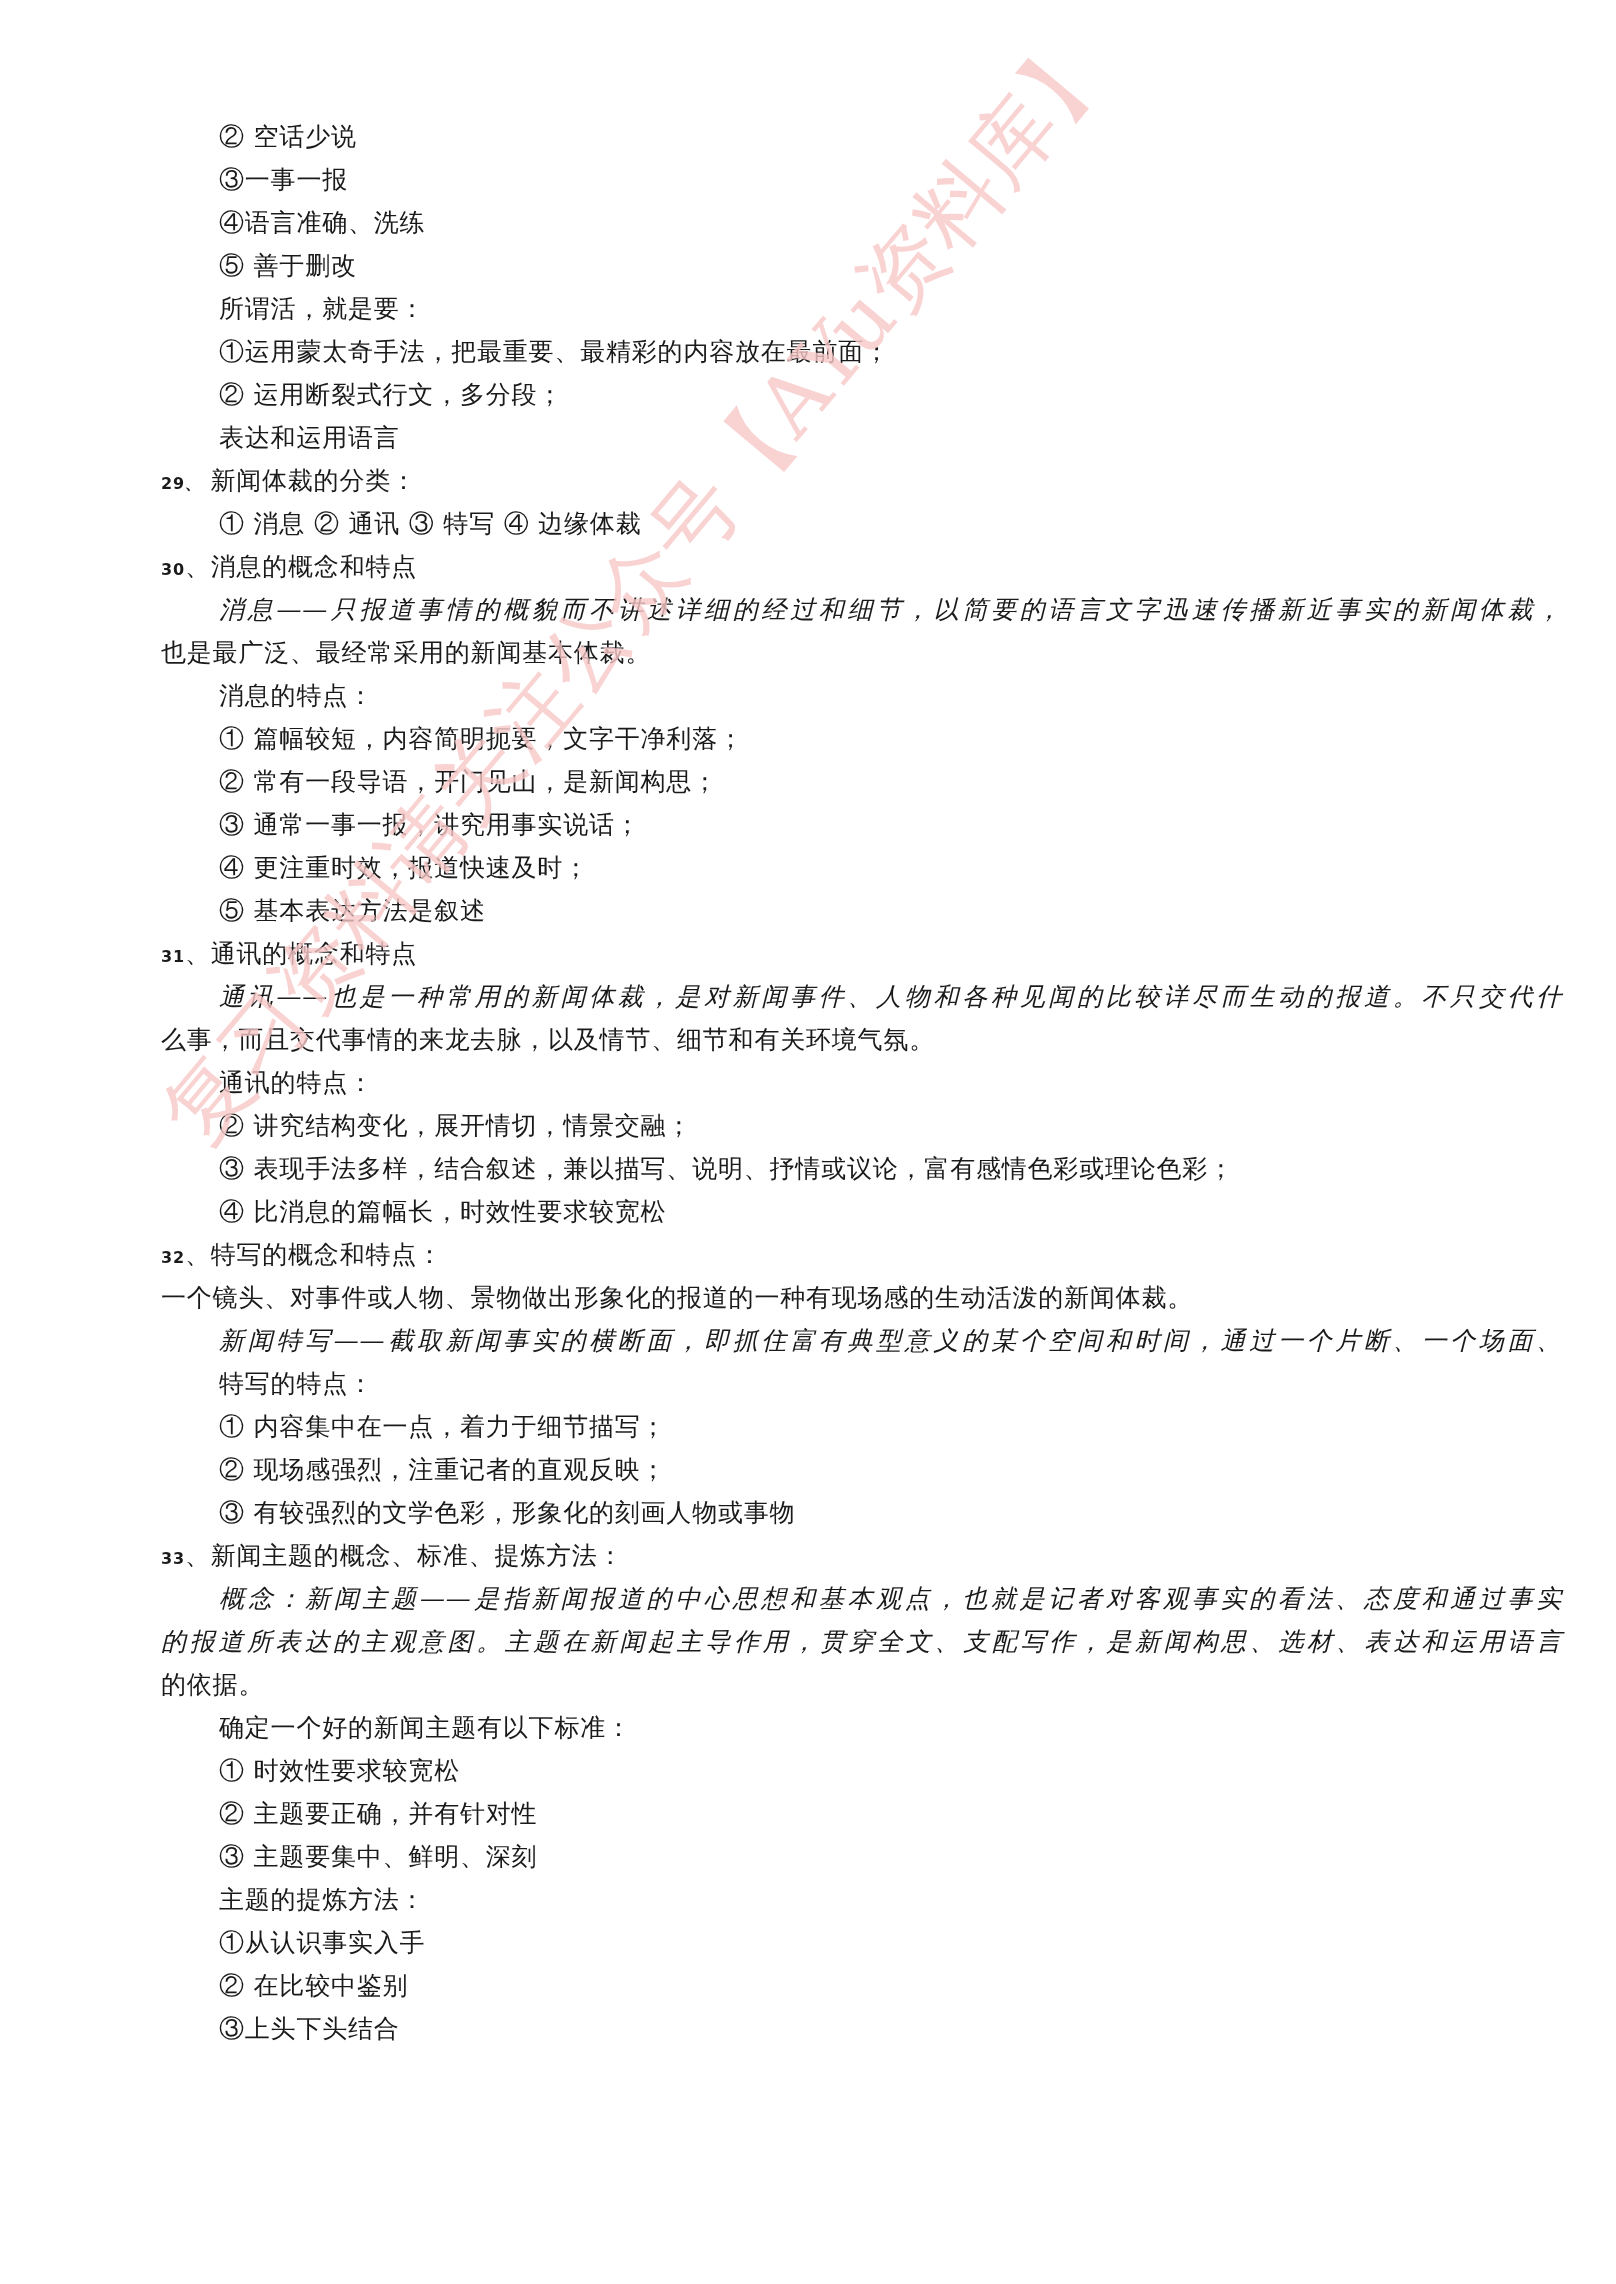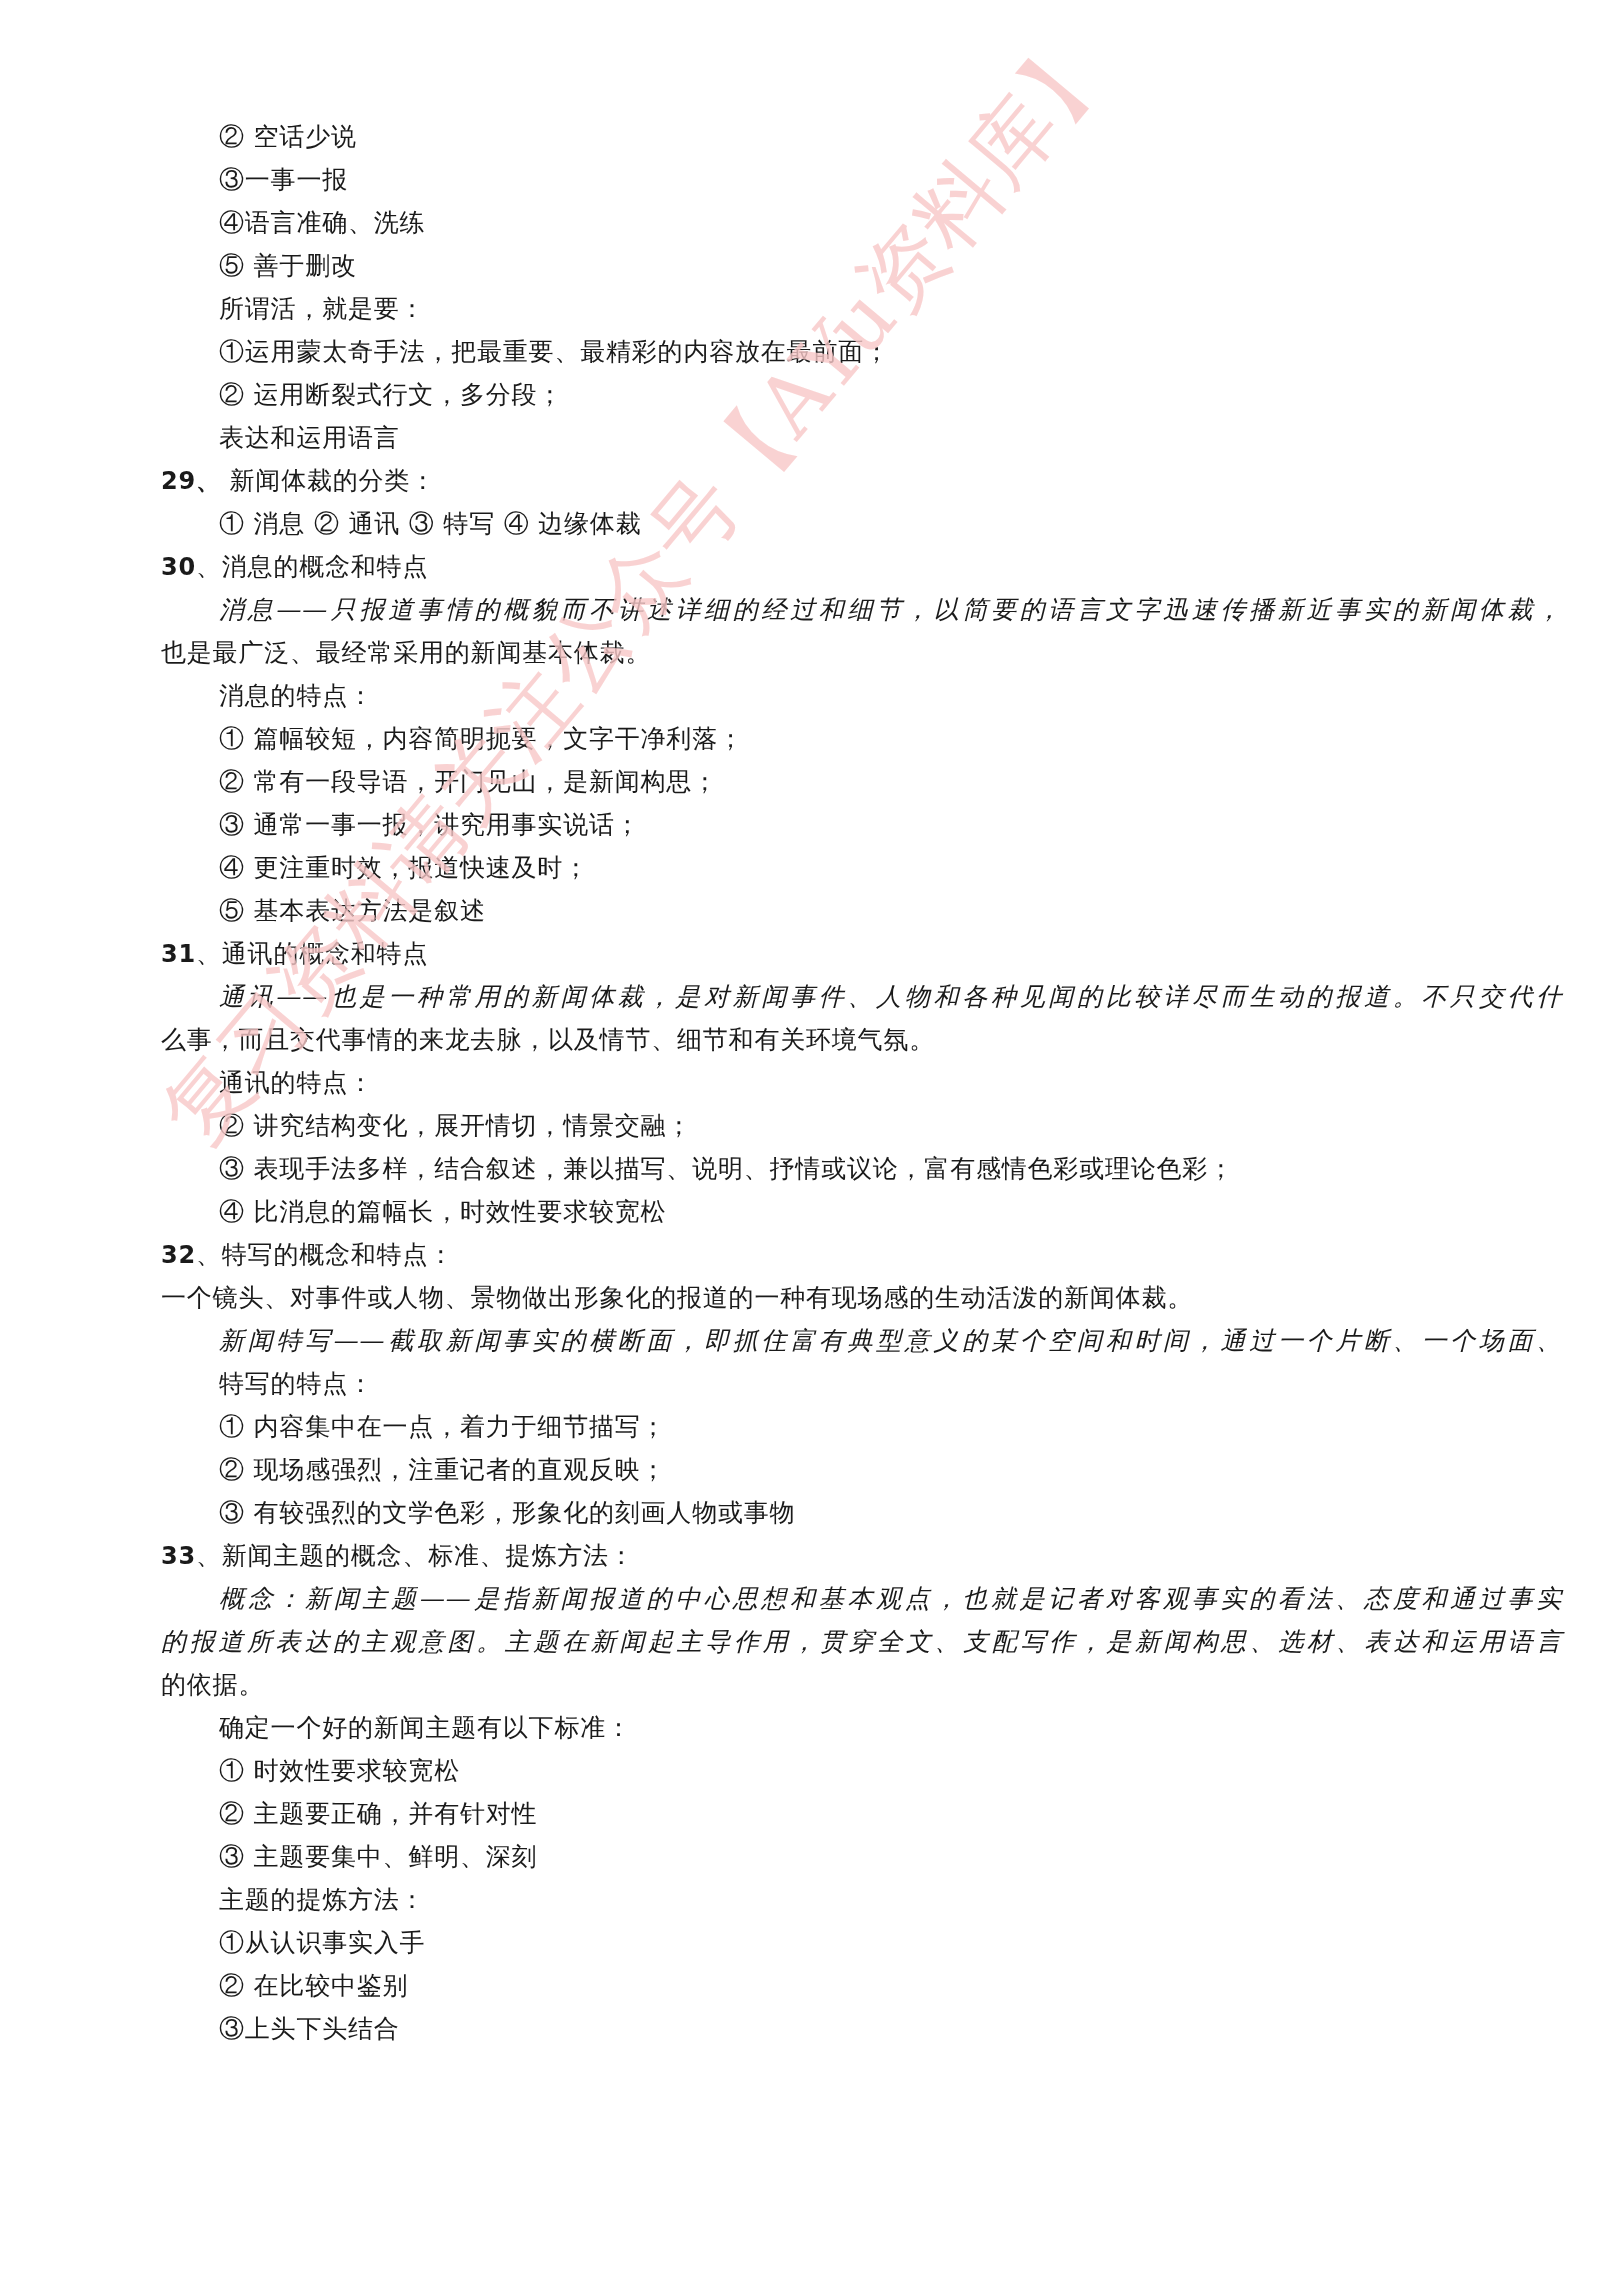--- a/index.html
+++ b/index.html
@@ -3,21 +3,21 @@
 <meta charset="utf-8">
 <style>
   html, body { margin: 0; padding: 0; background: #ffffff; }
   body { width: 1616px; height: 2284px; position: relative; overflow: hidden;
          font-family: "DejaVu Serif", "Liberation Serif", serif; color: #1a1a1a; }
   .page { position: absolute; left: 0; top: 0; width: 1616px; height: 2284px; }
   .lines { position: absolute; left: 118px; top: 115px; width: 1401px; margin-left: 43px; }
   .line { height: 43px; line-height: 43px; font-size: 25px; white-space: nowrap; letter-spacing: 0.8px; }
   .line.indent { padding-left: 58px; }
   .line.just { text-align: justify; text-align-last: justify; font-style: italic; }
-  .num { font-family: "DejaVu Sans", "Liberation Sans", sans-serif; font-weight: bold; font-size: 24px; }
+  .num { font-family: "DejaVu Sans", "Liberation Sans", sans-serif; font-weight: bold; font-size: 16px; }
   .watermark { position: absolute; left: 138px; top: 1095px; transform-origin: 0 0;
                transform: rotate(-50deg); font-size: 84px; color: #f8c8c8; opacity: 0.8;
                white-space: nowrap; font-family: "DejaVu Serif", serif; pointer-events: none; }
 </style>
 </head>
 <body>
 
 <div class="page">
   <div class="lines" id="lines">
       <div class="line indent"><span>② 空话少说</span></div>

